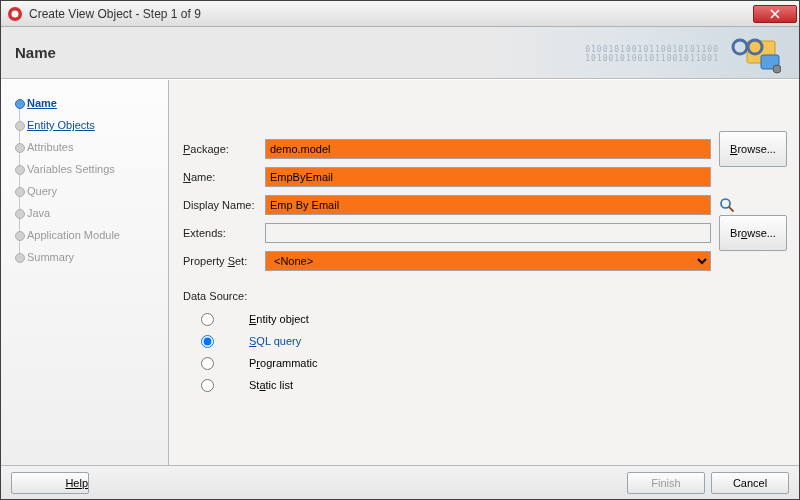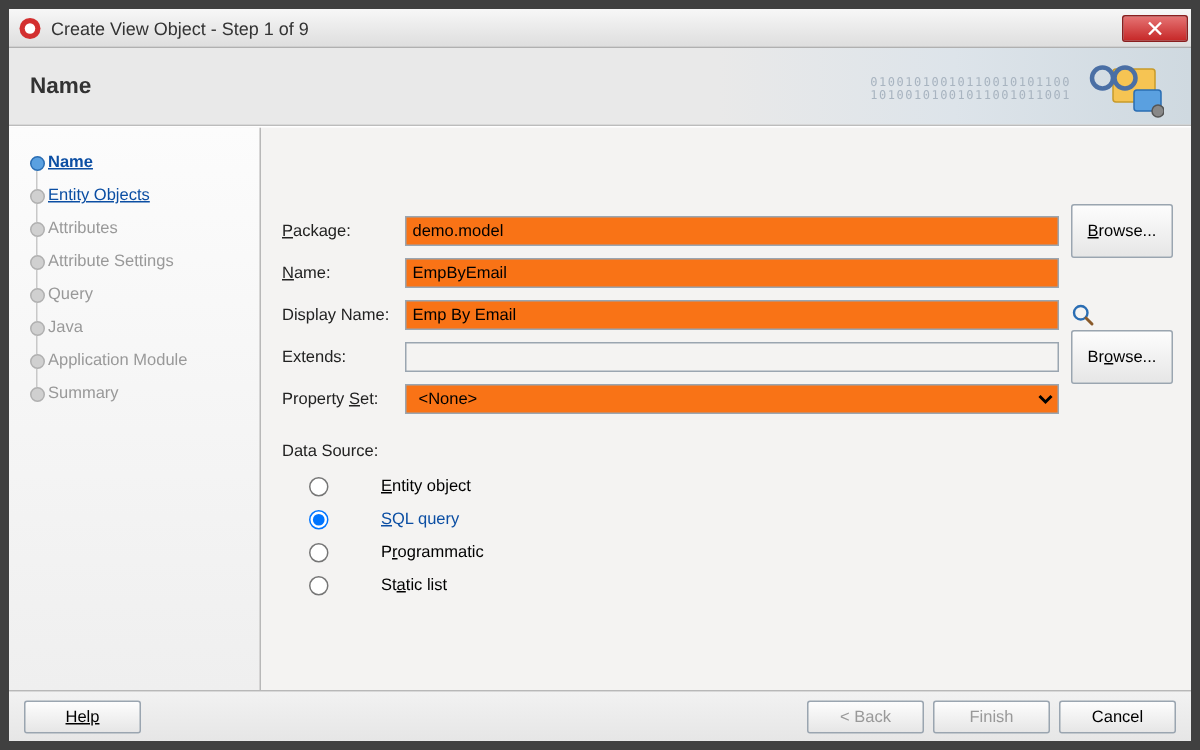--- a/index.html
+++ b/index.html
@@ -1,17 +1,17 @@
 <!DOCTYPE html>
 <html><head>
 <meta charset="utf-8">
 <style>
   * { box-sizing: border-box; margin: 0; padding: 0; }
   body { font-family: Tahoma, Arial, sans-serif; font-size: 11px; background: #e8e8e8; }
-  .window { width: 800px; height: 500px; background: #fff; border: 6px solid #404040; display: flex; flex-direction: column; position: relative; }
+  .window { width: 800px; height: 500px; background: #fff; border: 1px solid #404040; display: flex; flex-direction: column; position: relative; }
   .titlebar {
     height: 26px; background: linear-gradient(to bottom, #f7f7f7, #dedede);
     border-bottom: 1px solid #b0b0b0; display: flex; align-items: center; padding: 0 2px 0 6px;
   }
   .titlebar .app-icon { width: 16px; height: 16px; margin-right: 6px; }
   .titlebar .title { font-size: 12px; color: #333; flex: 1; }
   .close-btn {
     width: 44px; height: 18px; background: linear-gradient(to bottom, #e57373, #c62828);
     border: 1px solid #8a1f1f; border-radius: 2px; color: #fff; display: flex;
     align-items: center; justify-content: center; font-size: 10px; cursor: pointer;
@@ -63,21 +63,21 @@
   .footer {
     height: 34px; border-top: 1px solid #b8b8b8; background: linear-gradient(to bottom,#f2f2f2,#e6e6e6);
     display:flex; align-items:center; padding: 0 10px;
   }
   .footer .spacer { flex:1; }
   .footer button {
     min-width: 78px; height: 22px; margin-left: 6px; background: linear-gradient(to bottom,#fdfdfd,#e6e6e6);
     border: 1px solid #9aa5b0; border-radius: 2px; font-size: 11px; cursor: pointer;
   }
   .footer button:disabled { color:#999; cursor:default; }
-  .footer .help-btn { margin-left:0; text-decoration: underline; }
+  .footer .help-btn { margin-left:0; text-decoration: underline; text-align: right; }
 </style>
 </head>
 <body>
 
 <div class="window">
 
   <div class="titlebar">
     <svg class="app-icon" viewBox="0 0 16 16">
         <circle cx="8" cy="8" r="7" fill="#d32f2f"></circle>
         <circle cx="8" cy="8" r="3.5" fill="#fff"></circle>
@@ -110,21 +110,21 @@
         <li class="active">
             <a href="#">Name</a>
           </li>
         <li class="enabled">
             <a href="#">Entity Objects</a>
           </li>
         <li>
             <a>Attributes</a>
           </li>
         <li>
-            <a>Attribute Settings</a>
+            <a>Variables Settings</a>
           </li>
         <li>
             <a>Query</a>
           </li>
         <li>
             <a>Java</a>
           </li>
         <li>
             <a>Application Module</a>
           </li>
@@ -193,18 +193,17 @@
           <label>St<span style="text-decoration:underline">a</span>tic list</label>
         </div>
       </div>
 
     </div>
   </div>
 
   <div class="footer">
     <button class="help-btn">Help</button>
     <div class="spacer"></div>
-    <button disabled="">&lt; Back</button>
     <button disabled="">Finish</button>
     <button>Cancel</button>
   </div>
 
 </div>
 
 </body></html>

